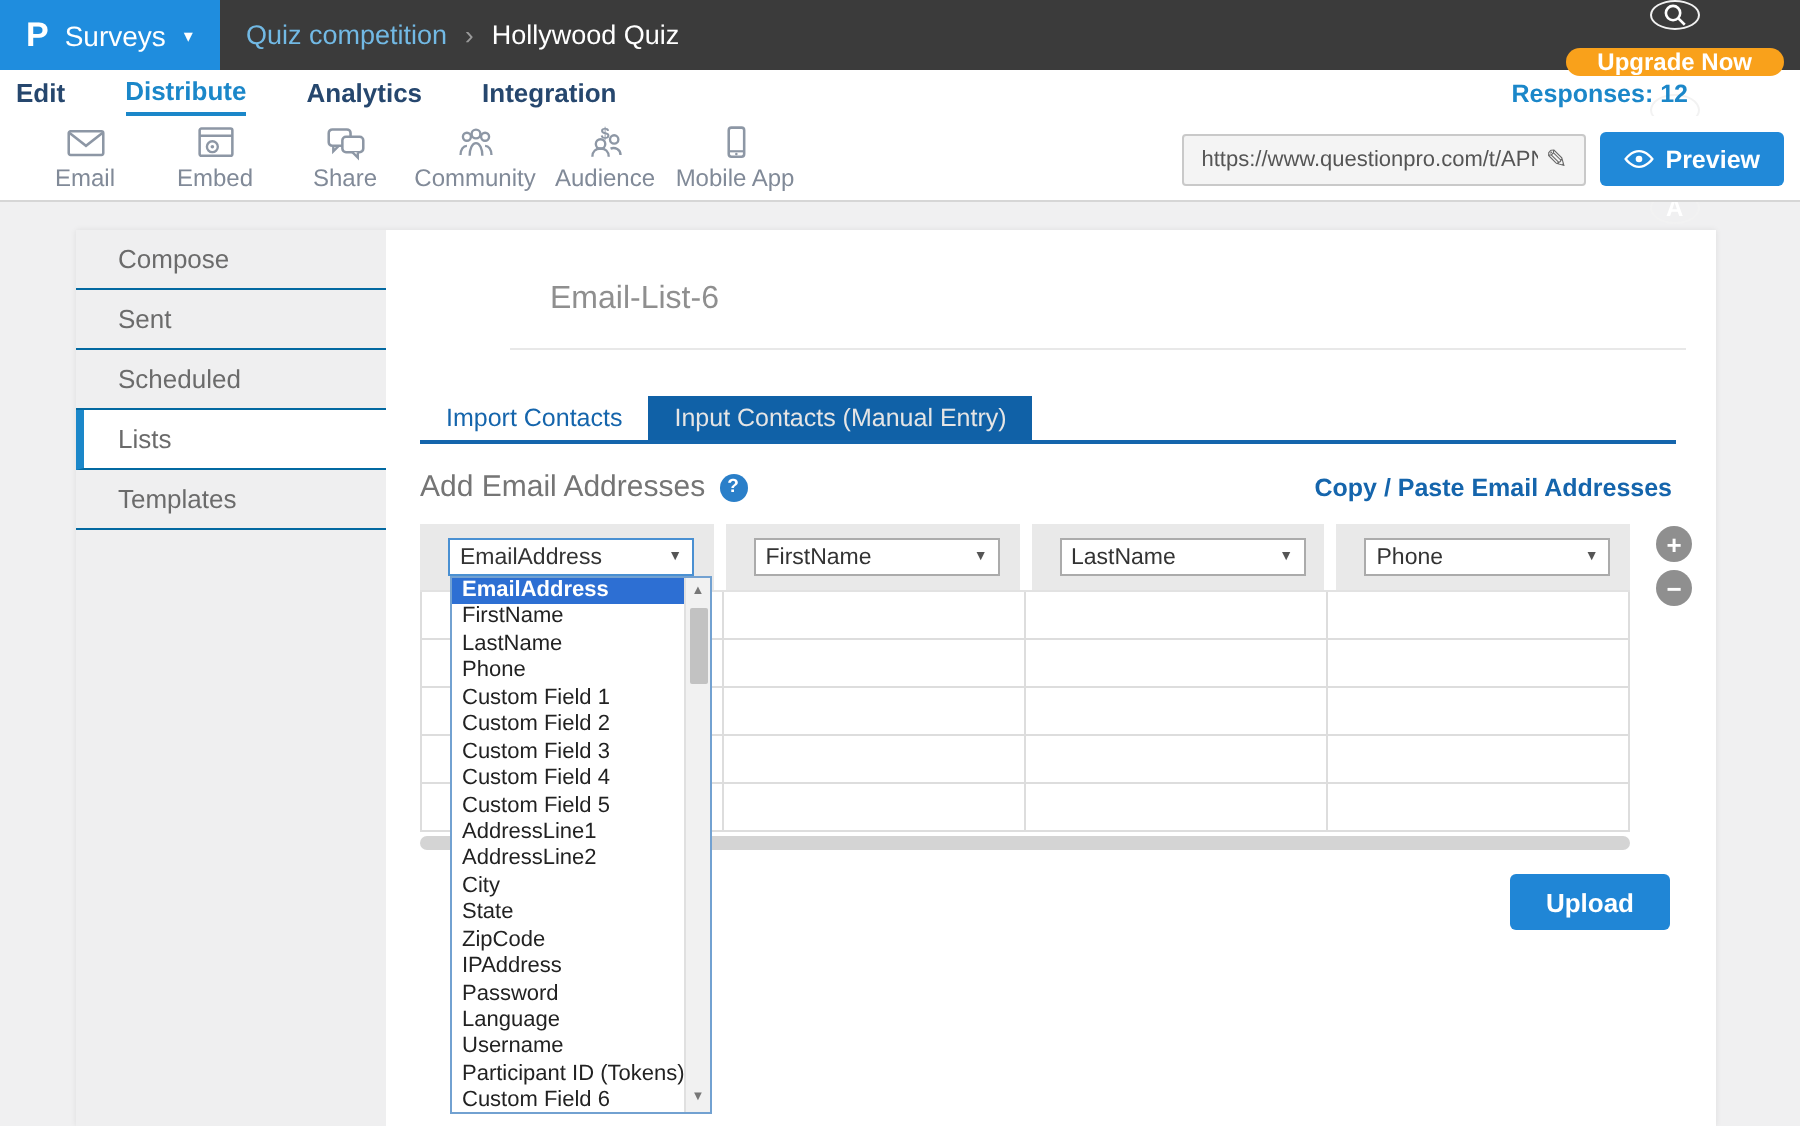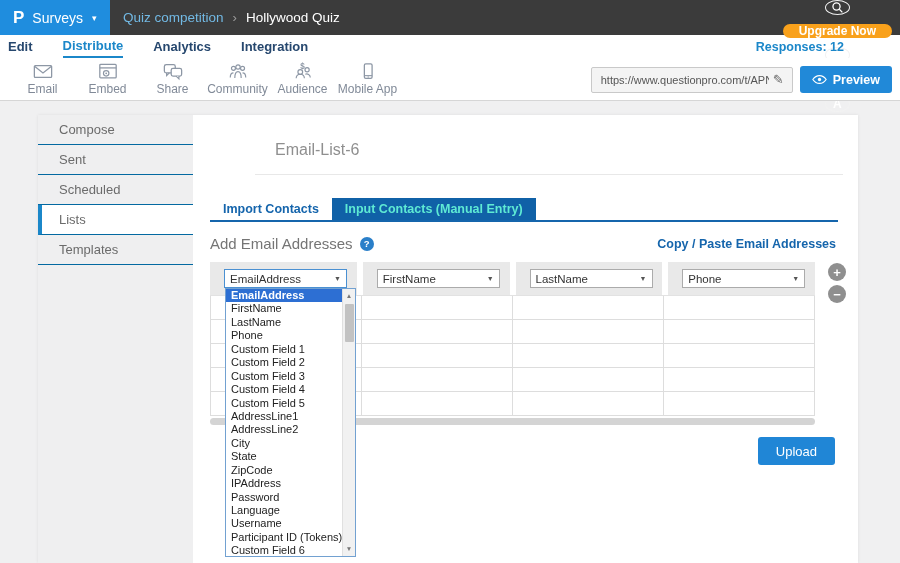--- a/index.html
+++ b/index.html
@@ -41,43 +41,43 @@
   .panel { position:absolute; left:38px; right:42px; top:115px; bottom:0; background:#fff; display:flex; box-shadow:0 0 3px rgba(0,0,0,.08); }
   .sidebar { width:155px; background:#efeff0; flex-shrink:0; }
   .side-item { height:30px; display:flex; align-items:center; padding-left:21px; font-size:13px; color:#6b6b6b; border-bottom:1px solid #0369a1; cursor:pointer; }
   .side-item.active { background:#fff; border-left:4px solid #1b87c9; padding-left:17px; }
 
   .main { flex:1; position:relative; }
   .list-title { margin:26px 15px 0 82px; color:#8f8f8f; font-size:16px; font-weight:normal; }
   .title-rule { margin:15px 15px 0 62px; border-top:1px solid #e8e8e8; }
 
   .tabs { display:flex; margin:23px 20px 0 17px; border-bottom:2px solid #1565ac; }
-  .tab { padding:4px 13px; font-size:12.5px; font-weight:bold; color:#1565ac; cursor:pointer; }
-  .tab.active { background:#1061a7; color:#5eead4; }
+  .tab { padding:4px 13px; font-size:12.5px; font-weight:normal; color:#1565ac; cursor:pointer; }
+  .tab.active { background:#1061a7; color:#e5e5e5; }
 
   .section-row { display:flex; align-items:center; margin:13px 22px 0 17px; }
   .section-heading { color:#757575; font-size:15px; }
   .help-badge { width:14px; height:14px; border-radius:50%; background:#2a7fc9; color:#fff; font-size:9.5px; font-weight:bold; display:inline-flex; align-items:center; justify-content:center; margin-left:7px; cursor:pointer; }
   .copy-link { margin-left:auto; color:#1565ac; font-size:12.5px; font-weight:bold; cursor:pointer; }
 
   .table-zone { margin:10px 0 0 17px; width:605px; }
   .thead { display:flex; height:33px; }
   .th { flex:1; background:#e9e9e9; display:flex; align-items:center; margin-right:6px; }
   .th:last-child { margin-right:0; }
   .sel { display:flex; align-items:center; justify-content:space-between; background:#fff; border:1px solid #ababab; height:19px; margin-left:14px; width:123px; font-size:11.5px; color:#333; padding:0 5px; cursor:pointer; }
   .sel.focused { border:1px solid #4a90d2; }
   .sel-caret { font-size:7px; color:#555; }
   .tbody { border-top:1px solid #e2e2e2; }
   .tr { display:flex; height:24px; border-bottom:1px solid #ddd; }
   .td { flex:1; border-right:1px solid #ddd; cursor:text; }
   .td:first-child { border-left:1px solid #ddd; }
   .hscroll { height:7px; background:#d4d4d4; border-radius:4px; margin-top:2px; cursor:pointer; }
 
   .upload-row { margin:12px 23px 0 0; display:flex; justify-content:flex-end; }
-  .upload-btn { background:#2086d6; color:#fff; border:none; border-radius:3px; height:28px; padding:0 18px; font-size:13px; font-weight:normal; cursor:pointer; font-family:inherit; }
+  .upload-btn { background:#2086d6; color:#fff; border:none; border-radius:3px; height:28px; padding:0 18px; font-size:13px; font-weight:bold; cursor:pointer; font-family:inherit; }
 
   .row-controls { position:absolute; right:12px; top:148px; display:flex; flex-direction:column; gap:4px; }
   .ctrl-circle { width:18px; height:18px; border-radius:50%; background:#8f8f8f; color:#fff; display:flex; align-items:center; justify-content:center; font-size:13px; font-weight:bold; line-height:1; cursor:pointer; }
 
   
   .dropdown { position:absolute; left:32px; top:173px; width:131px; height:269px; background:#fff; border:1px solid #72a1d1; z-index:20; display:flex; }
   .dd-list { flex:1; overflow:hidden; }
   .dd-item { height:13.45px; line-height:13.5px; font-size:11px; color:#222; padding-left:5px; white-space:nowrap; overflow:hidden; cursor:pointer; }
   .dd-item.selected { background:#2d6fd3; color:#fff; font-weight:bold; }
   .dd-scroll { width:13px; background:#f1f1f1; border-left:1px solid #e0e0e0; position:relative; flex-shrink:0; }

